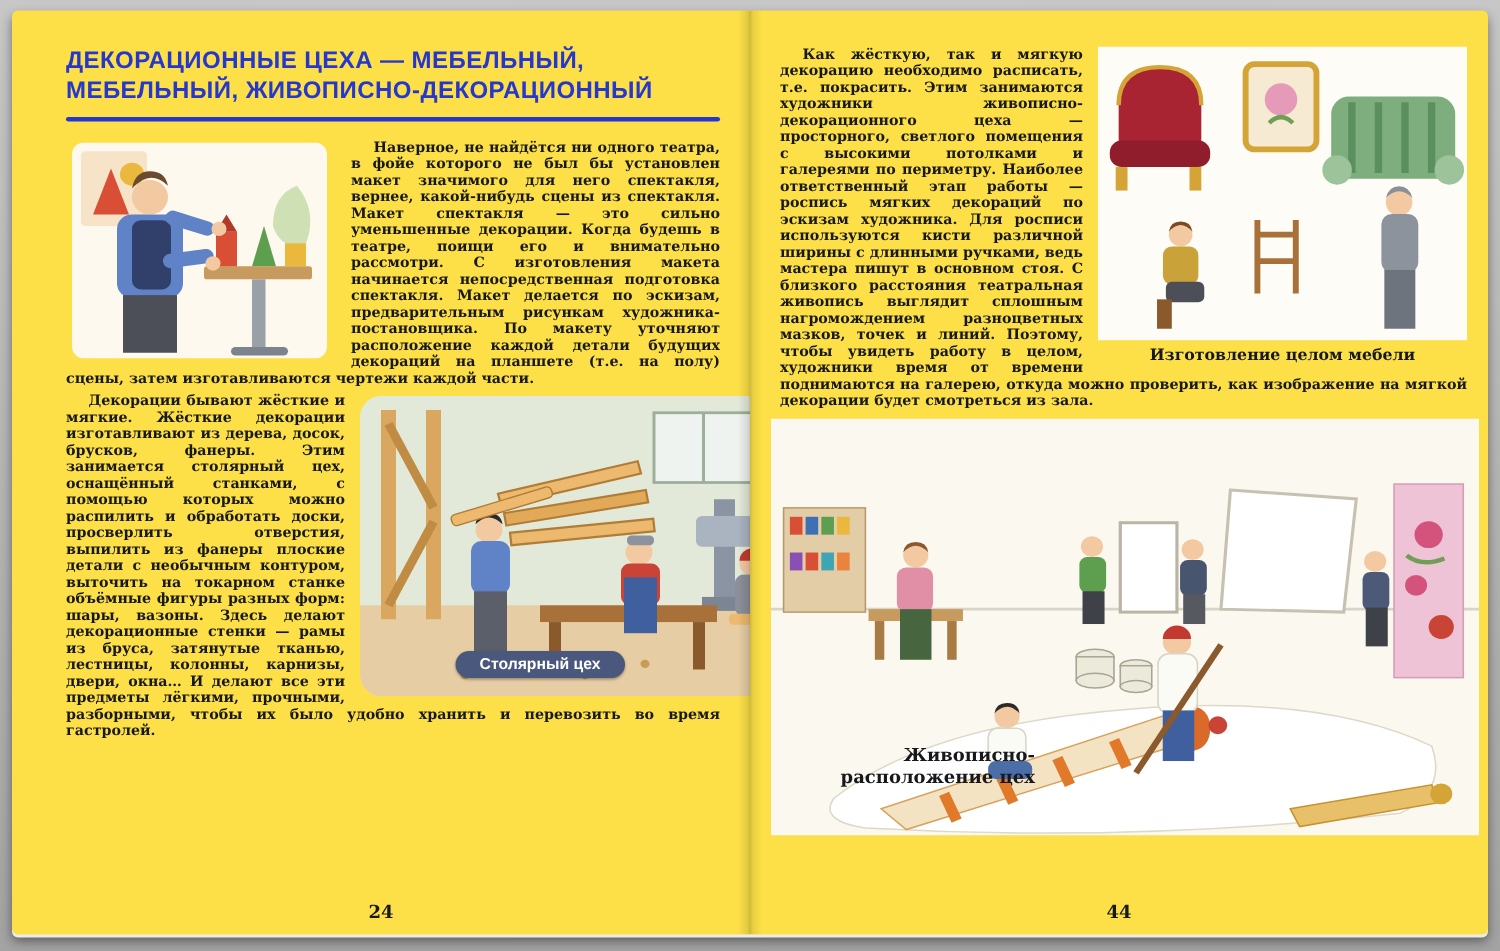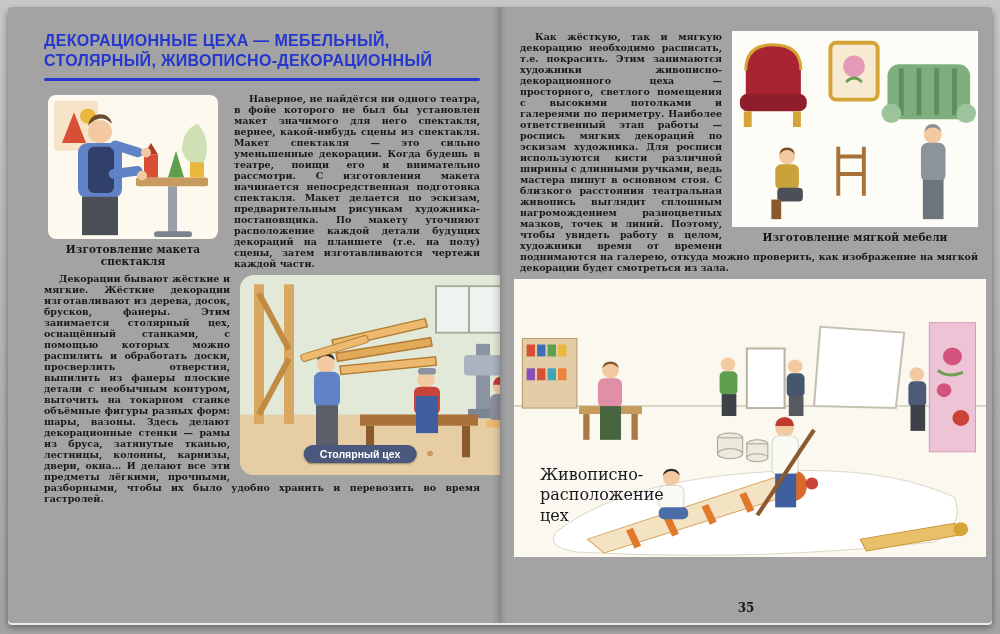--- a/index.html
+++ b/index.html
@@ -3,21 +3,21 @@
 <meta charset="utf-8">
 <style>
   html,body{margin:0;padding:0}
   body{
     width:1000px;height:634px;position:relative;
     background:linear-gradient(180deg,#c7c7c7,#a3a3a3);
     font-family:"DejaVu Serif",serif;color:#17181c;
   }
   .book{position:absolute;inset:0;padding:7px 8px 9px 8px;box-sizing:border-box}
   .spread{
-    position:relative;width:984px;height:616px;background:#a3a3a3;
+    position:relative;width:984px;height:616px;background:#fde047;
     border-radius:4px;
     box-shadow:0 2px 0 #ececec,0 4px 7px rgba(0,0,0,.45);
     display:flex;overflow:hidden;
   }
   .gutter{
     position:absolute;left:484px;top:0;width:16px;height:100%;pointer-events:none;
     background:linear-gradient(90deg,rgba(0,0,0,0),rgba(0,0,0,.10) 40%,rgba(0,0,0,.18) 50%,rgba(0,0,0,.08) 62%,rgba(0,0,0,0));
     z-index:5;
   }
   .page{position:relative;width:492px;height:616px;box-sizing:border-box;overflow:hidden}
@@ -53,40 +53,40 @@
     box-shadow:0 1px 2px rgba(0,0,0,.35);
   }
   .clear-left{clear:left}
 
   .fig3{float:right;width:246px;margin:0 0 4px 10px}
   .fig3 svg{width:246px;height:196px}
 
   .fig4{clear:both;position:relative;margin:6px -8px 0 -6px}
   .fig4 svg{width:100%;height:278px}
   .fig4-caption{
-    position:absolute;left:26px;bottom:30px;width:150px;text-align:left;
-    font-size:16px;font-weight:normal;line-height:1.3;
+    position:absolute;left:26px;bottom:30px;width:150px;text-align:right;
+    font-size:12px;font-weight:bold;line-height:1.3;
   }
 
   .page-num{
     position:absolute;bottom:8px;left:0;right:0;text-align:center;
     font-weight:bold;font-size:12px;z-index:6;
   }
 </style>
 </head>
 <body>
 
 <div class="book">
   <div class="spread">
     <div class="gutter"></div>
 
     <div class="page page-left">
       <div class="title">
         <div>ДЕКОРАЦИОННЫЕ ЦЕХА — МЕБЕЛЬНЫЙ,</div>
-        <div>СТОЛЯРНЫЙ, ЖИВОПИСНО-ДЕКОРАЦИОННЫЙ</div>
+        <div>МЕБЕЛЬНЫЙ, ЖИВОПИСНО-ДЕКОРАЦИОННЫЙ</div>
       </div>
       <div class="title-rule"></div>
 
       <div>
         <div class="fig fig1">
           <svg viewBox="0 0 170 150" preserveAspectRatio="none">
             <rect width="170" height="150" fill="#fdf9ef"></rect>
             <rect x="6" y="6" width="44" height="52" rx="3" fill="#f6e3c8"></rect>
             <path d="M14 50 L26 18 L38 50 Z" fill="#d94f35"></path>
             <circle cx="40" cy="22" r="8" fill="#e9b83d"></circle>
@@ -101,21 +101,20 @@
             <circle cx="52" cy="38" r="12" fill="#f3c9a2"></circle>
             <path d="M40 32 q12 -14 24 -2 q-2 -10 -12 -10 q-10 0 -12 12" fill="#6b4a2d"></path>
             <rect x="30" y="50" width="44" height="58" rx="10" fill="#5f83c6"></rect>
             <rect x="40" y="54" width="26" height="48" rx="6" fill="#31406b"></rect>
             <rect x="64" y="46" width="34" height="10" rx="5" fill="#5f83c6" transform="rotate(18 64 46)"></rect>
             <rect x="60" y="78" width="34" height="10" rx="5" fill="#5f83c6" transform="rotate(-8 60 78)"></rect>
             <circle cx="98" cy="60" r="5" fill="#f3c9a2"></circle>
             <circle cx="94" cy="84" r="5" fill="#f3c9a2"></circle>
             <rect x="34" y="106" width="36" height="40" fill="#4c4f58"></rect>
           </svg>
-          <div class="fig-caption">Изготовление макета спектакля</div>
         </div>
 
         <p class="body">Наверное, не найдётся ни одного театра, в фойе которого не был бы установлен макет значимого для него спектакля, вернее, какой-нибудь сцены из спектакля. Макет спектакля — это сильно уменьшенные декорации. Когда будешь в театре, поищи его и внимательно рассмотри. С изготовления макета начинается непосредственная подготовка спектакля. Макет делается по эскизам, предварительным рисункам художника-постановщика. По макету уточняют расположение каждой детали будущих декораций на планшете (т.е. на полу) сцены, затем изготавливаются чертежи каждой части.</p>
 
         <div class="fig fig2">
           <svg viewBox="0 0 300 215" preserveAspectRatio="none">
             <rect width="300" height="215" fill="#e3e9d9"></rect>
             <rect y="150" width="300" height="65" fill="#e6cda3"></rect>
             <rect x="196" y="12" width="66" height="50" fill="#eef3ef" stroke="#9fae9b" stroke-width="2"></rect>
             <line x1="229" y1="12" x2="229" y2="62" stroke="#9fae9b" stroke-width="2"></line>
@@ -153,20 +152,21 @@
                 <circle cx="190" cy="192" r="3"></circle>
                 <circle cx="70" cy="200" r="3"></circle>
               </g>
           </svg>
           <div class="badge">Столярный цех</div>
         </div>
 
         <p class="body clear-left">Декорации бывают жёсткие и мягкие. Жёсткие декорации изготавливают из дерева, досок, брусков, фанеры. Этим занимается столярный цех, оснащённый станками, с помощью которых можно распилить и обработать доски, просверлить отверстия, выпилить из фанеры плоские детали с необычным контуром, выточить на токарном станке объёмные фигуры разных форм: шары, вазоны. Здесь делают декорационные стенки — рамы из бруса, затянутые тканью, лестницы, колонны, карнизы, двери, окна… И делают все эти предметы лёгкими, прочными, разборными, чтобы их было удобно хранить и перевозить во время гастролей.</p>
       </div>
 
+      <div class="page-num">24</div>
     </div>
 
     <div class="page page-right">
       <div>
         <div class="fig fig3">
           <svg viewBox="0 0 250 200" preserveAspectRatio="none">
             <rect width="250" height="200" fill="#fdfcf6"></rect>
             <path d="M14 40 q0 -26 28 -26 q28 0 28 26 l0 34 l-56 0 Z" fill="#a82433"></path>
             <rect x="8" y="64" width="68" height="18" rx="8" fill="#8f1d2b"></rect>
             <path d="M14 40 q0 -26 28 -26 q28 0 28 26" fill="none" stroke="#d4a437" stroke-width="3"></path>
@@ -193,21 +193,21 @@
             <circle cx="204" cy="106" r="9" fill="#f3c9a2"></circle>
             <path d="M195 103 q9 -9 18 0 q-2 -8 -9 -8 q-7 0 -9 8" fill="#8c8f96"></path>
             <rect x="192" y="114" width="25" height="40" rx="7" fill="#8c939d"></rect>
             <rect x="194" y="152" width="21" height="40" fill="#6e747e"></rect>
             <circle cx="56" cy="128" r="8" fill="#f3c9a2"></circle>
             <path d="M48 126 q8 -9 16 0 q-1 -7 -8 -7 q-7 0 -8 7" fill="#7a4a22"></path>
             <rect x="44" y="136" width="24" height="26" rx="6" fill="#c9a23a"></rect>
             <rect x="46" y="160" width="26" height="14" rx="4" fill="#4c4f58"></rect>
             <rect x="40" y="172" width="10" height="20" fill="#8a5a2c"></rect>
           </svg>
-          <div class="fig-caption">Изготовление мягкой мебели</div>
+          <div class="fig-caption">Изготовление целом мебели</div>
         </div>
 
         <p class="body">Как жёсткую, так и мягкую декорацию необходимо расписать, т.е. покрасить. Этим занимаются художники живописно-декорационного цеха — просторного, светлого помещения с высокими потолками и галереями по периметру. Наиболее ответственный этап работы — роспись мягких декораций по эскизам художника. Для росписи используются кисти различной ширины с длинными ручками, ведь мастера пишут в основном стоя. С близкого расстояния театральная живопись выглядит сплошным нагромождением разноцветных мазков, точек и линий. Поэтому, чтобы увидеть работу в целом, художники время от времени поднимаются на галерею, откуда можно проверить, как изображение на мягкой декорации будет смотреться из зала.</p>
 
         <div class="fig fig4">
           <svg viewBox="0 0 450 280" preserveAspectRatio="none">
             <rect width="450" height="280" fill="#fbf8f0"></rect>
             <line x1="0" y1="128" x2="450" y2="128" stroke="#d8d4c6" stroke-width="2"></line>
             <rect x="8" y="60" width="52" height="70" fill="#e3cda6" stroke="#b79a6b"></rect>
             <g>
@@ -273,16 +273,16 @@
               <ellipse cx="232" cy="180" rx="10" ry="4"></ellipse>
             </g>
           </svg>
           <div class="fig4-caption">
             <div>Живописно-</div>
             <div>расположение цех</div>
           </div>
         </div>
       </div>
 
-      <div class="page-num">35</div>
+      <div class="page-num">44</div>
     </div>
   </div>
 </div>
 
 </body></html>

